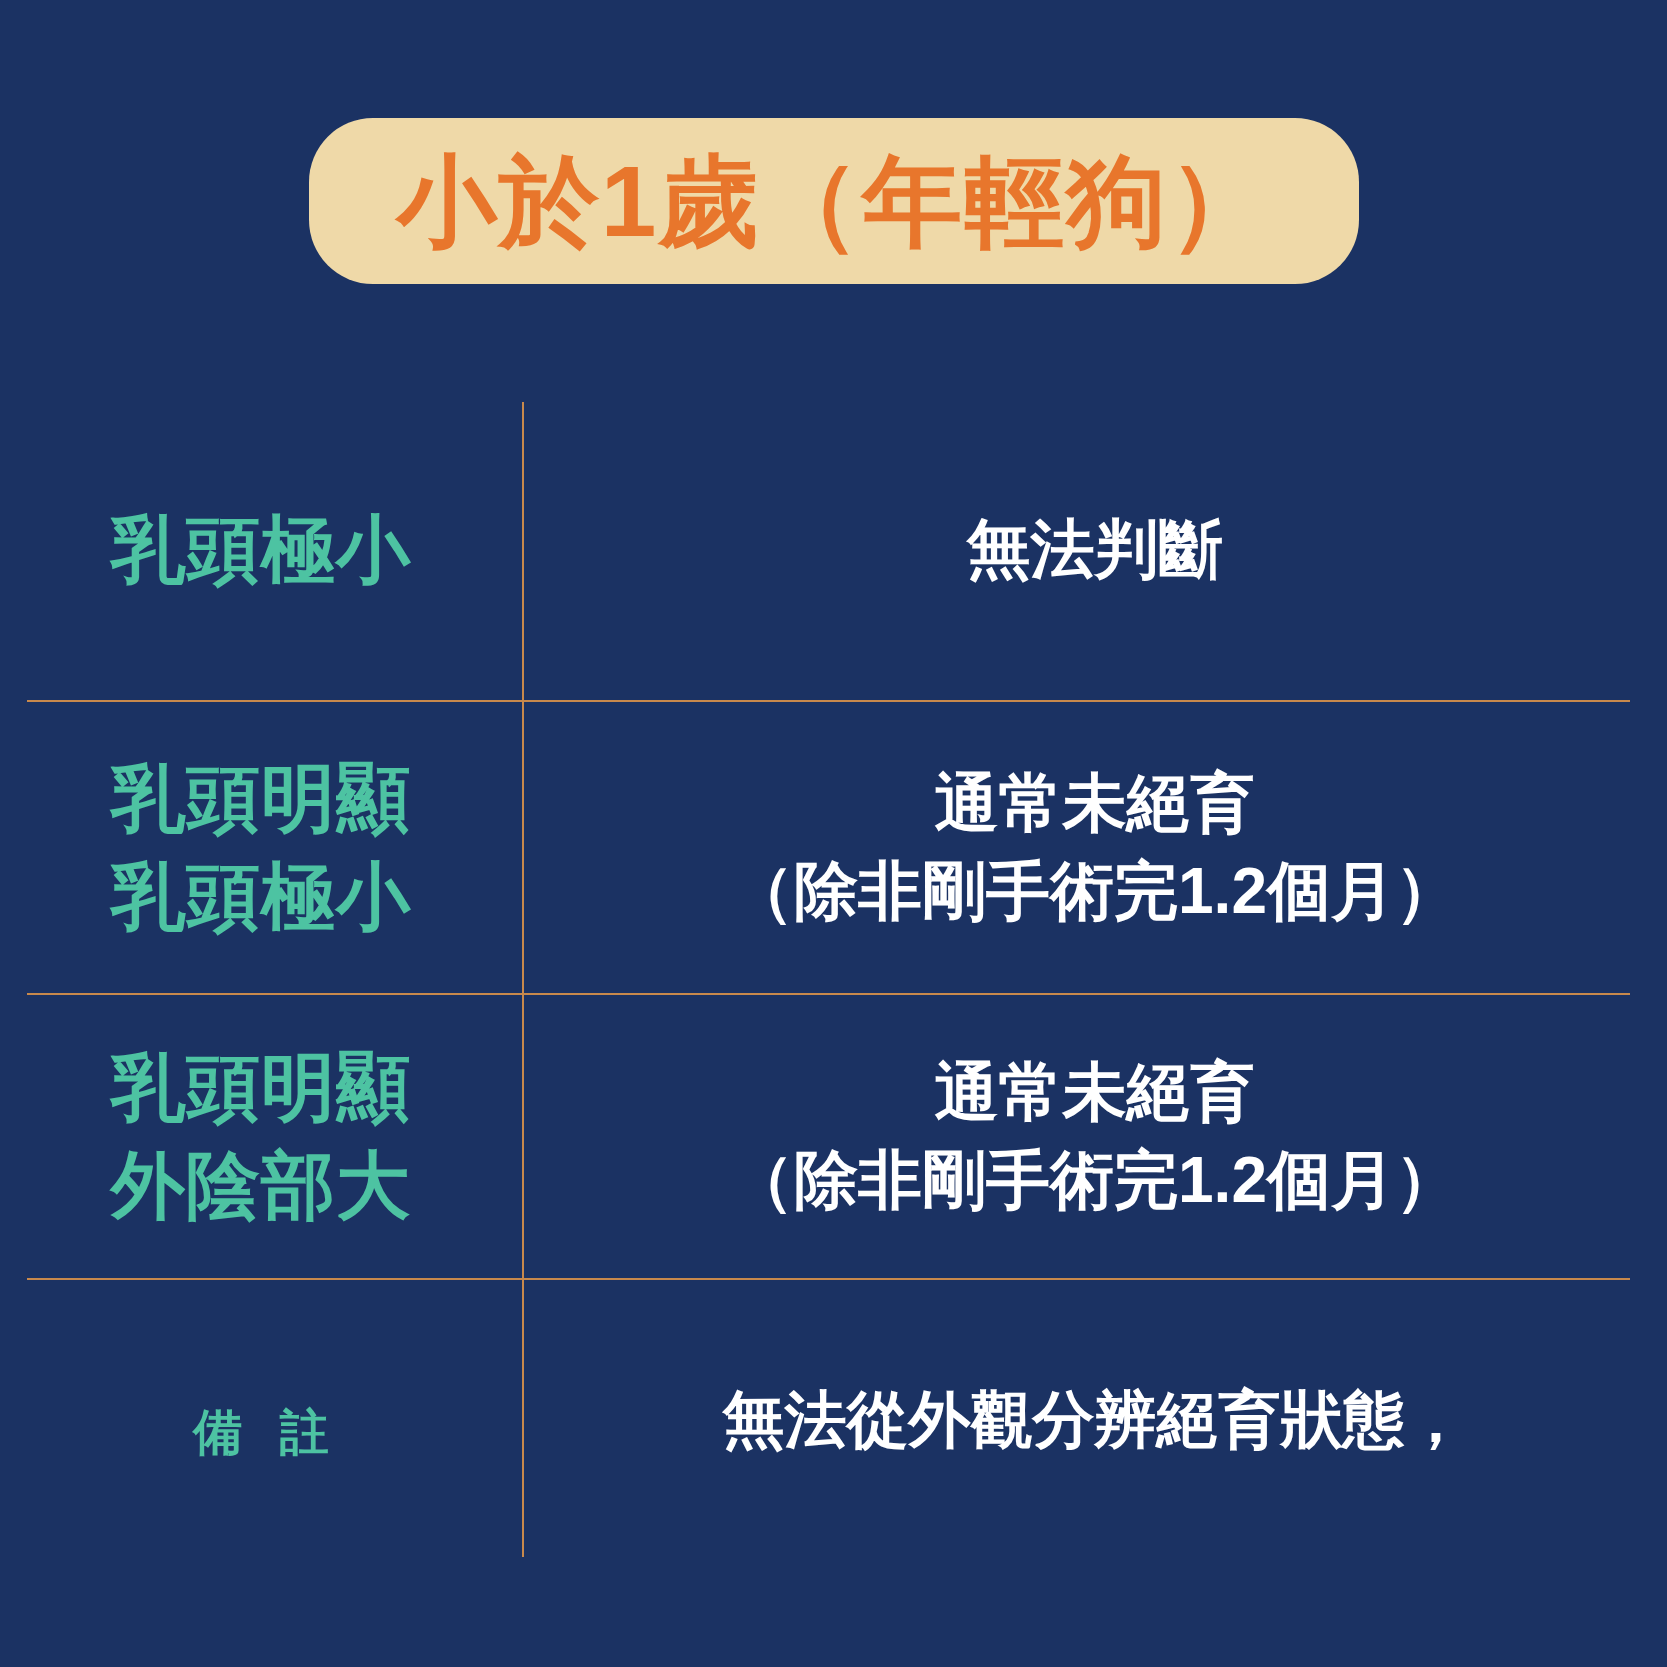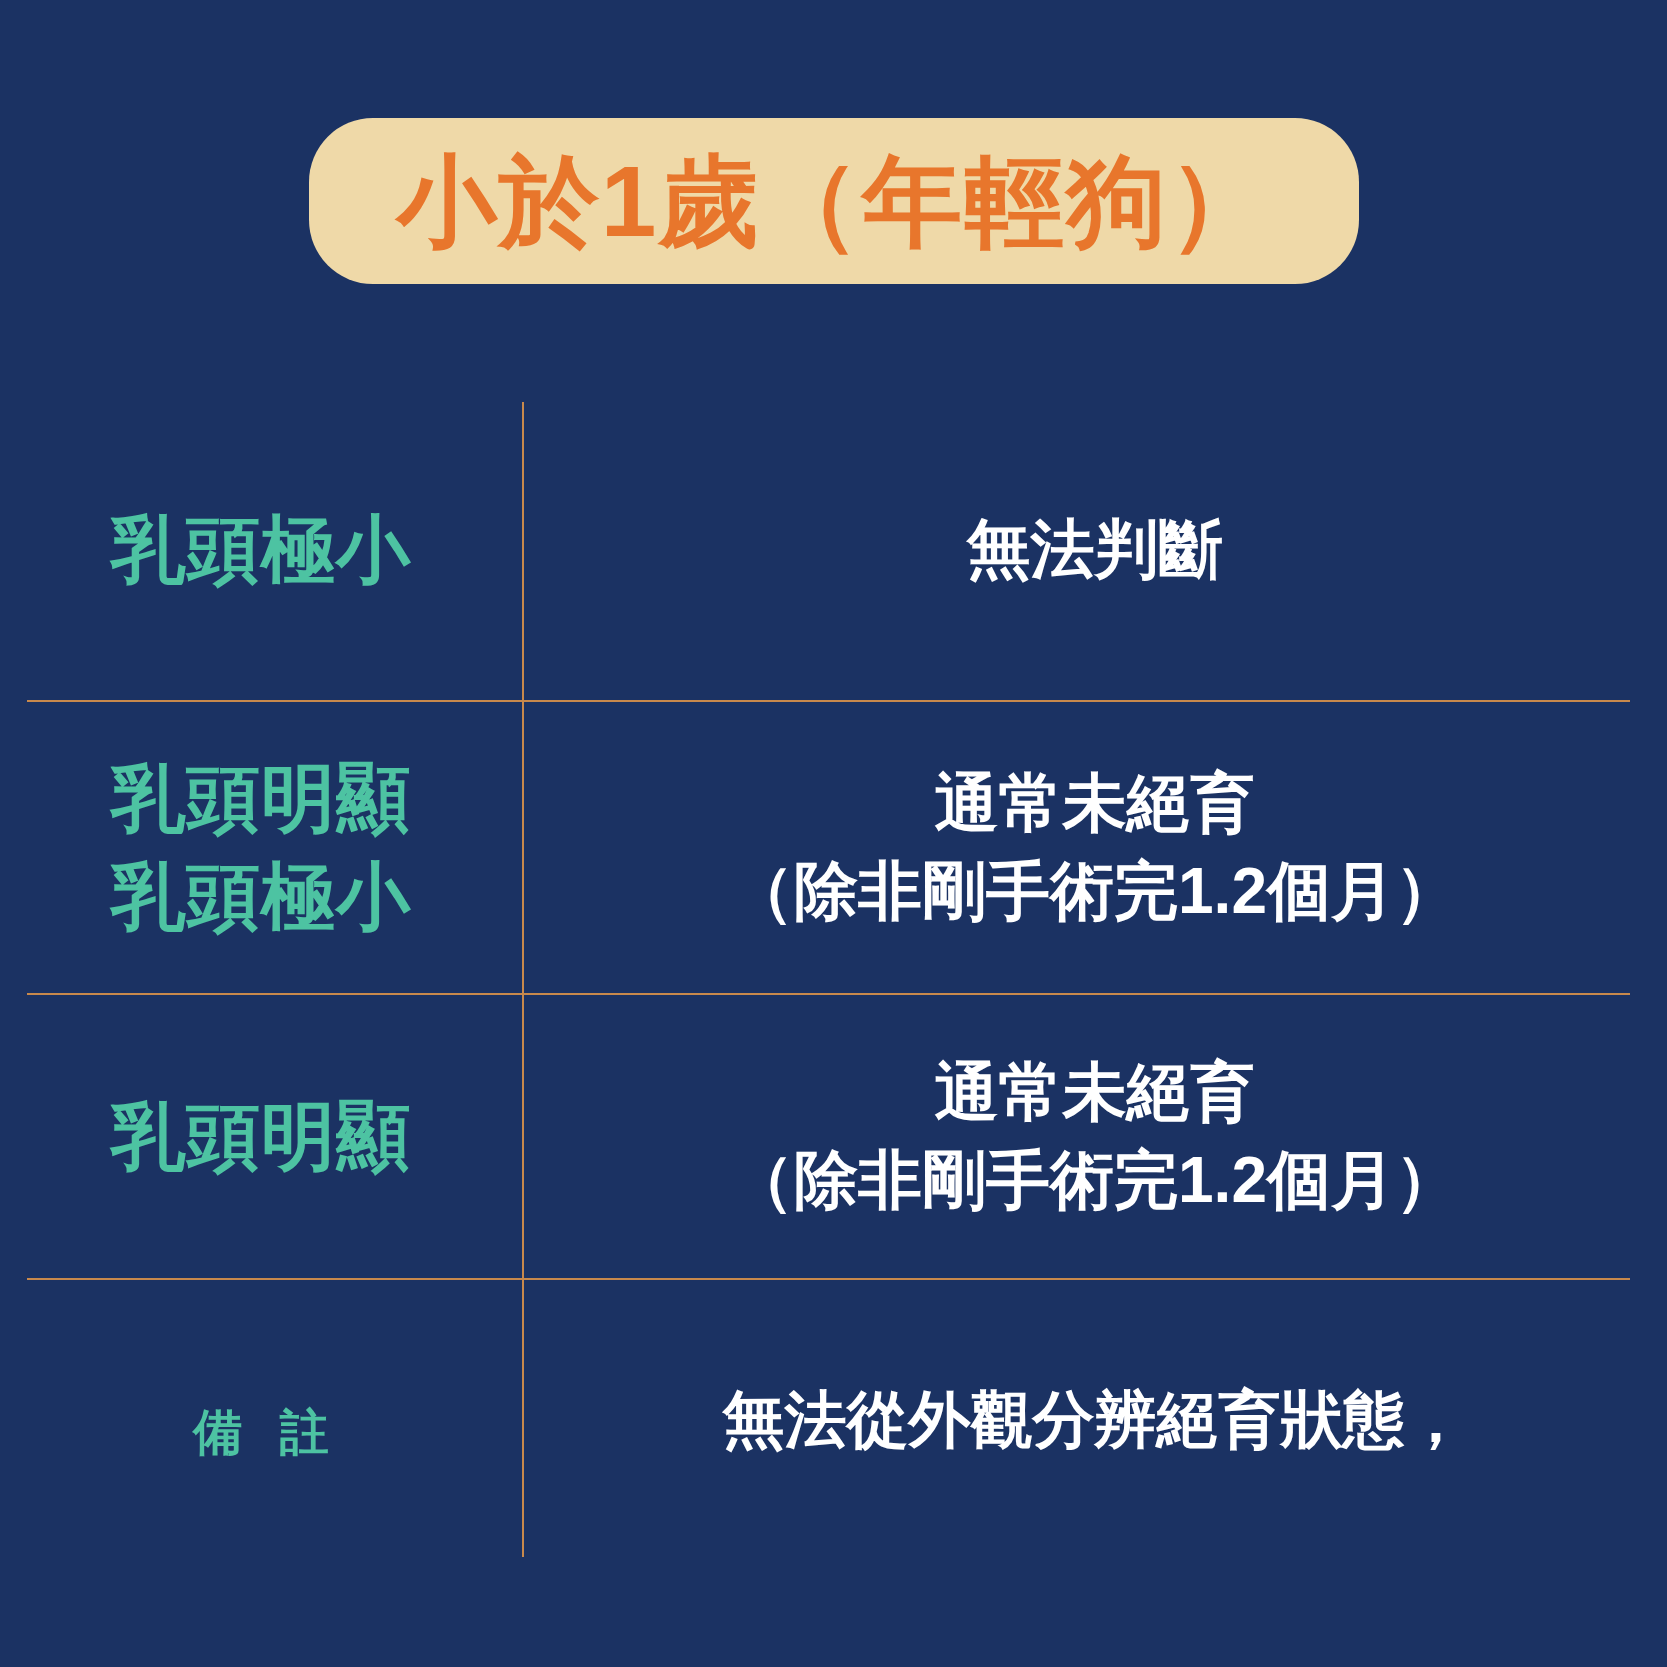--- a/index.html
+++ b/index.html
@@ -154,20 +154,21 @@
     </div>
     <div class="cell-right">
       <span class="line">通常未絕育</span>
       <span class="line">（除非剛手術完1.2個月）</span>
     </div>
   </div>
 
   <div class="row r3">
     <div class="cell-left">
       <span class="line">乳頭明顯</span>
+      <span class="line">外陰部大</span>
     </div>
     <div class="cell-right">
       <span class="line">通常未絕育</span>
       <span class="line">（除非剛手術完1.2個月）</span>
     </div>
   </div>
 
   <div class="row r4">
     <div class="cell-left">
       <span class="line note-label">備 註</span>

